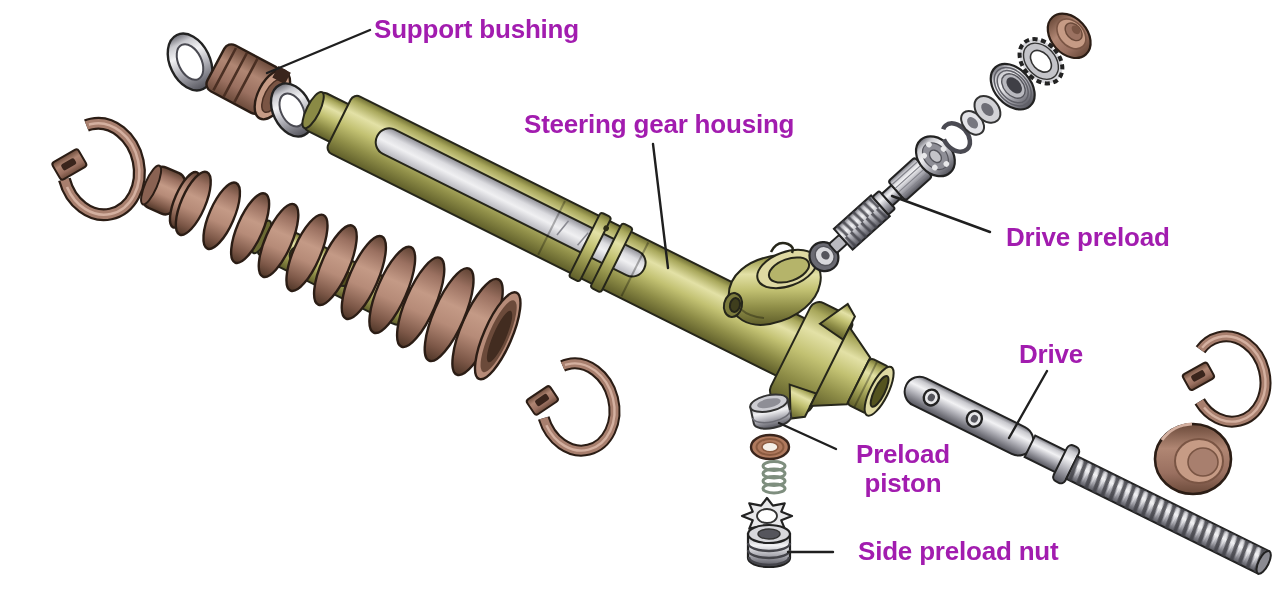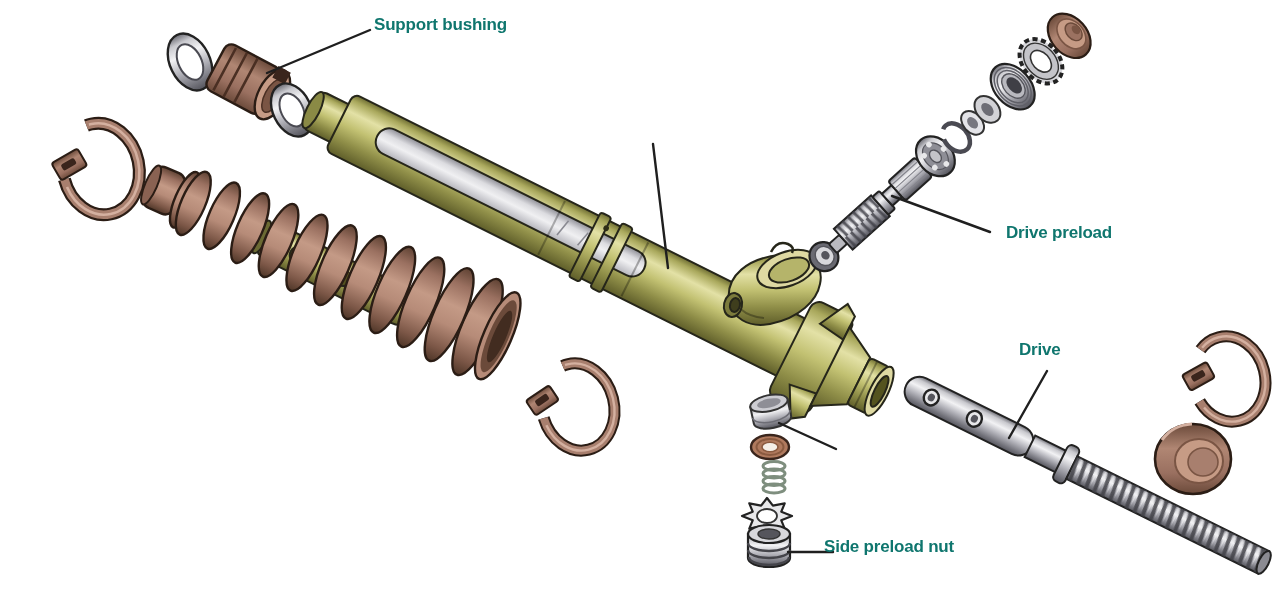--- a/index.html
+++ b/index.html
@@ -2,21 +2,21 @@
 <html><head>
 <meta charset="utf-8">
 <style>
   html,body{margin:0;padding:0;background:#ffffff;}
   .stage{
     position:relative;width:1280px;height:591px;overflow:hidden;background:#ffffff;
     font-family:"Liberation Sans","DejaVu Sans",sans-serif;
   }
   .stage svg{position:absolute;left:0;top:0;}
   .part-label{
-    position:absolute;color:#0f766e;font-weight:bold;font-size:17px;line-height:1.12;
+    position:absolute;color:#a21caf;font-weight:bold;font-size:26px;line-height:1.12;
     white-space:nowrap;letter-spacing:-0.2px;text-align:center;
   }
   .part-label.wrap{white-space:normal;width:118px;}
 </style>
 </head>
 <body>
 
 <div class="stage">
 
 <svg width="1280" height="591" viewBox="0 0 1280 591">
@@ -286,16 +286,18 @@
     <line x1="370" y1="30" x2="267" y2="73"></line>
     <line x1="653" y1="144" x2="668" y2="268"></line>
     <line x1="990" y1="232" x2="892" y2="196"></line>
     <line x1="1047" y1="371" x2="1009" y2="438"></line>
     <line x1="836" y1="449" x2="779" y2="423"></line>
     <line x1="833" y1="552" x2="788" y2="552"></line>
   </g>
 </svg>
 
   <div class="part-label" style="left:374px;top:15px;">Support bushing</div>
+  <div class="part-label" style="left:524px;top:110px;">Steering gear housing</div>
   <div class="part-label" style="left:1006px;top:223px;">Drive preload</div>
   <div class="part-label" style="left:1019px;top:340px;">Drive</div>
-  <div class="part-label" style="left:824px;top:537px;">Side preload nut</div>
+  <div class="part-label wrap" style="left:844px;top:440px;">Preload piston</div>
+  <div class="part-label" style="left:858px;top:537px;">Side preload nut</div>
 </div>
 
 </body></html>

